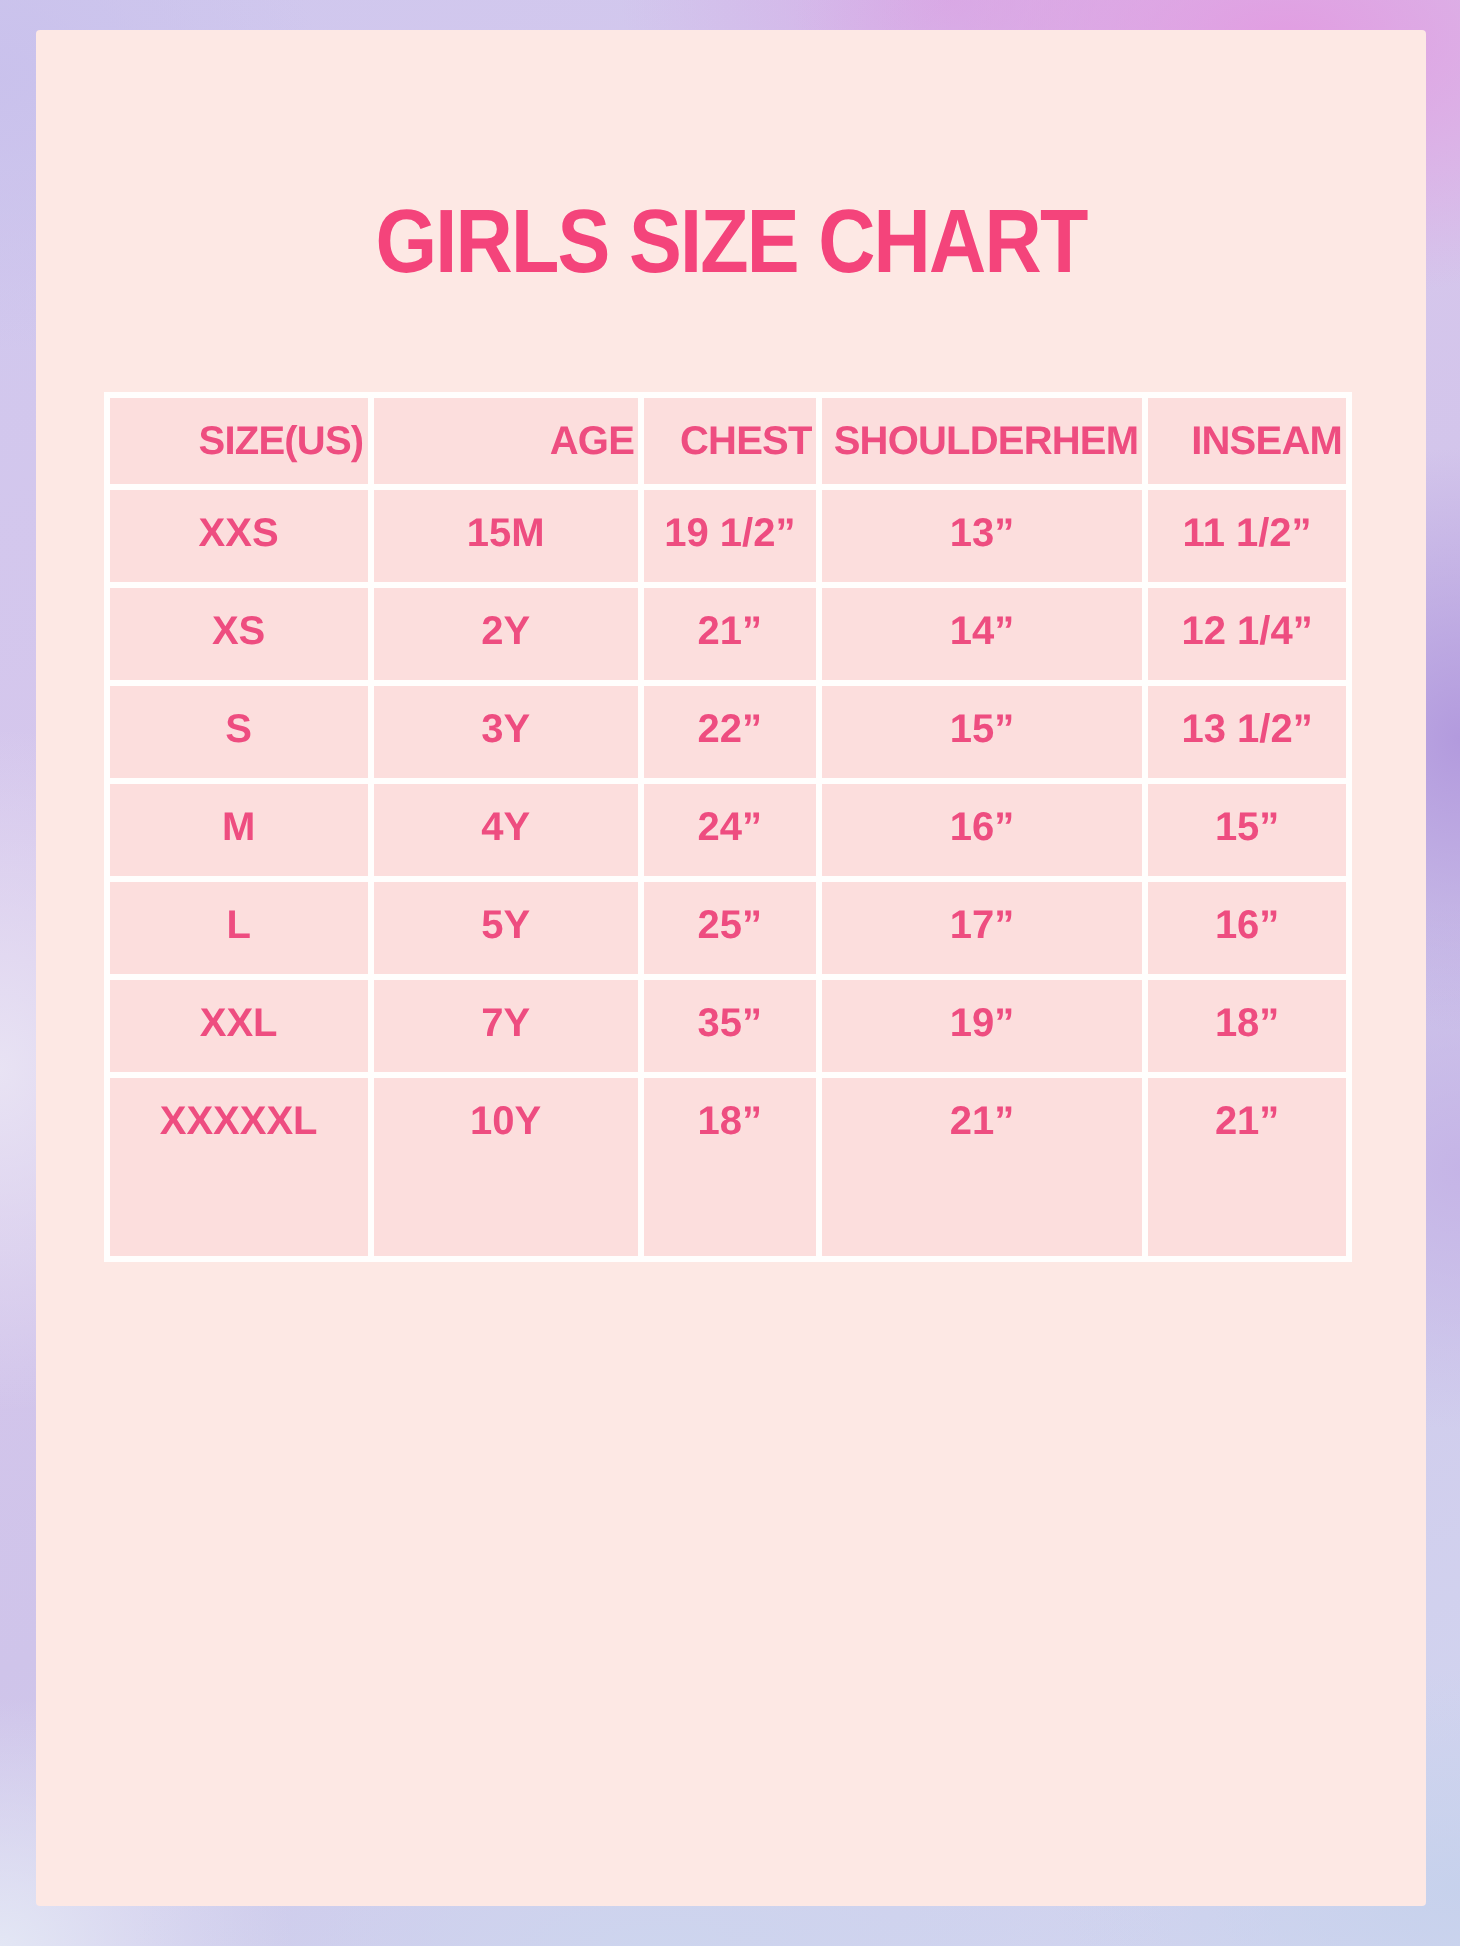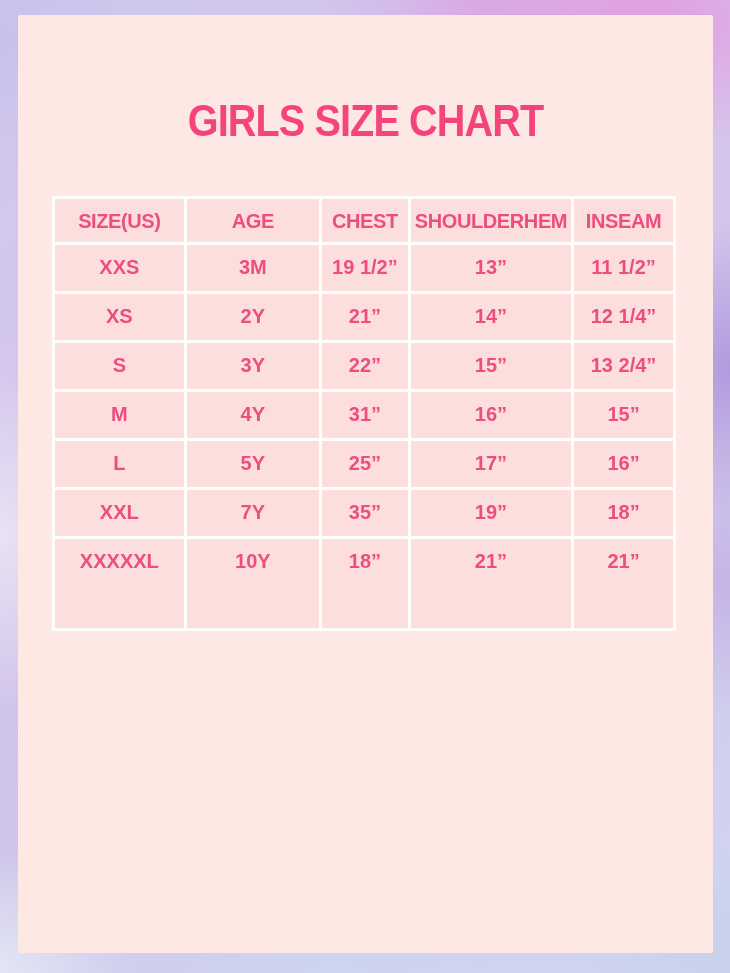--- a/index.html
+++ b/index.html
@@ -71,20 +71,21 @@
     font-weight: bold;
     font-size: 20px;
     text-align: center;
     vertical-align: top;
     padding: 11px 2px 0 2px;
     overflow: hidden;
     white-space: nowrap;
   }
   .size-table th {
     letter-spacing: -0.4px;
+    text-align: right;
   }
   .size-table thead tr { height: 46px; }
   .size-table tbody tr { height: 49px; }
   .size-table tbody tr:last-child { height: 92px; }
 </style>
 </head>
 <body>
 
 <div class="frame">
   <div class="panel">
@@ -104,43 +105,43 @@
             <th>SIZE(US)</th>
             <th>AGE</th>
             <th>CHEST</th>
             <th>SHOULDERHEM</th>
             <th>INSEAM</th>
           </tr>
         </thead>
         <tbody>
           <tr>
             <td>XXS</td>
-            <td>3M</td>
+            <td>15M</td>
             <td>19 1/2”</td>
             <td>13”</td>
             <td>11 1/2”</td>
           </tr>
           <tr>
             <td>XS</td>
             <td>2Y</td>
             <td>21”</td>
             <td>14”</td>
             <td>12 1/4”</td>
           </tr>
           <tr>
             <td>S</td>
             <td>3Y</td>
             <td>22”</td>
             <td>15”</td>
-            <td>13 2/4”</td>
+            <td>13 1/2”</td>
           </tr>
           <tr>
             <td>M</td>
             <td>4Y</td>
-            <td>31”</td>
+            <td>24”</td>
             <td>16”</td>
             <td>15”</td>
           </tr>
           <tr>
             <td>L</td>
             <td>5Y</td>
             <td>25”</td>
             <td>17”</td>
             <td>16”</td>
           </tr>

